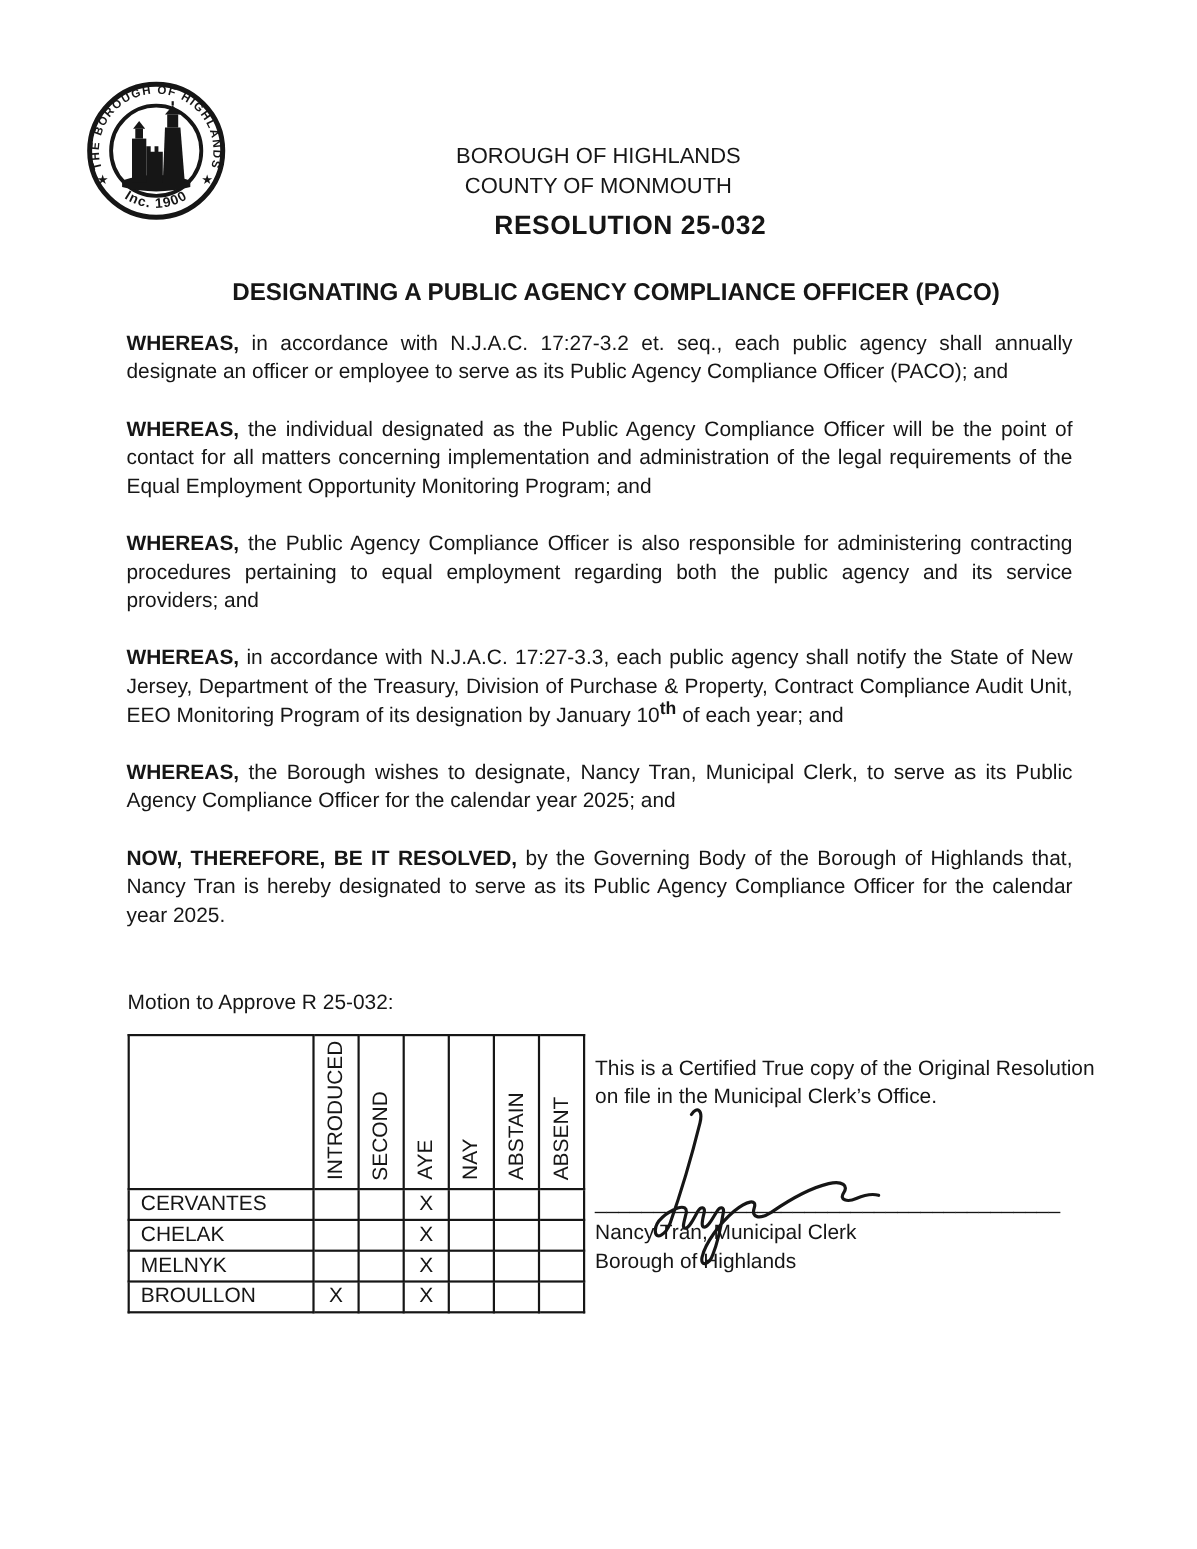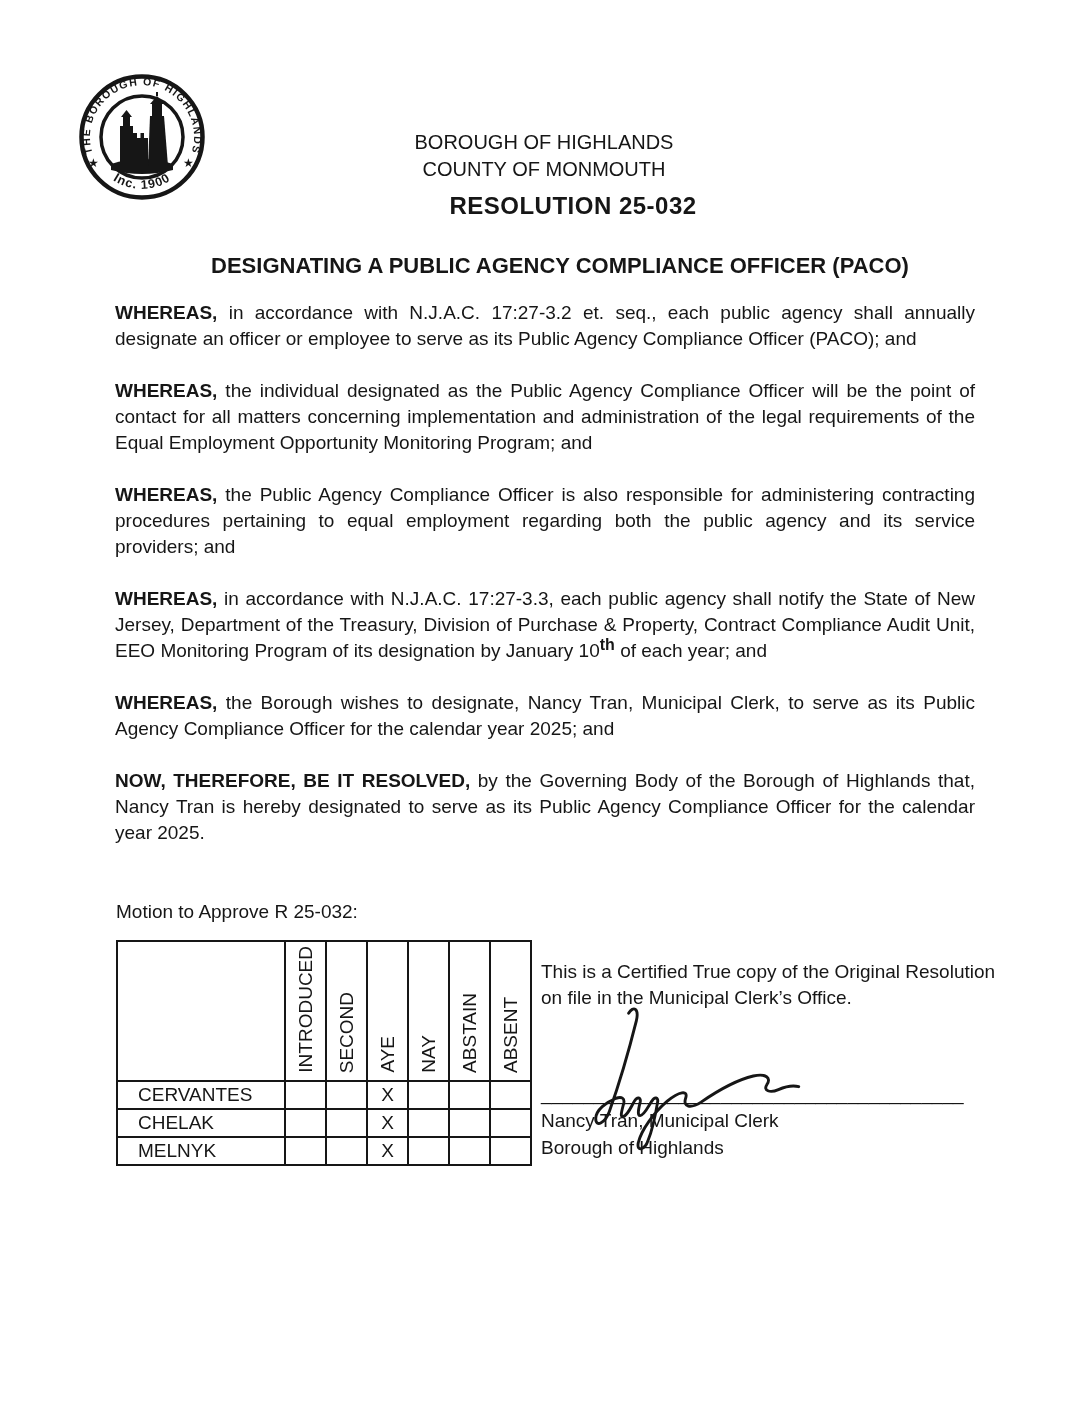--- a/index.html
+++ b/index.html
@@ -34,21 +34,21 @@
   .votes{position:absolute;left:116px;top:940px;border-collapse:collapse;
        font-size:19px;color:#161616;}
   .votes th,.votes td{border:2px solid #161616;padding:0;}
   .votes th{height:138px;position:relative;font-weight:normal;}
   th.namecol{width:166px;}
   th.vcol{width:39px;}
   .vlabel{position:absolute;bottom:7px;left:50%;
        transform:translateX(-50%) rotate(180deg);
        writing-mode:vertical-rl;white-space:nowrap;font-size:19px;}
   .votes td{height:26px;}
-  td.name{padding-left:20px;text-align:left;}
+  td.name{padding-left:10px;text-align:left;}
   td.mark{text-align:center;}
   
   .cert{position:absolute;left:541px;top:929px;width:465px;
        font-size:19px;line-height:26px;margin-top:30px;}
   .cert-text{margin:0;}
   .date-line{margin:32px 0 0 0;}
   .date-val{margin-left:30px;}
   .sig-area{position:relative;margin-top:70px;}
   .sig-line{line-height:26px;white-space:nowrap;}
   .sig-name{line-height:27px;}
@@ -163,20 +163,29 @@
     </tr>
     <tr>
       <td class="name">MELNYK</td>
       <td class="mark"></td>
       <td class="mark"></td>
       <td class="mark">X</td>
       <td class="mark"></td>
       <td class="mark"></td>
       <td class="mark"></td>
     </tr>
+    <tr>
+      <td class="name">BROULLON</td>
+      <td class="mark">X</td>
+      <td class="mark"></td>
+      <td class="mark">X</td>
+      <td class="mark"></td>
+      <td class="mark"></td>
+      <td class="mark"></td>
+    </tr>
   </tbody>
     </table>
 
   <div class="cert">
     <p class="cert-text">This is a Certified True copy of the Original Resolution on file in the Municipal Clerk’s Office.</p>
     <div class="sig-area">
       <svg class="signature" viewBox="0 0 300 175" aria-hidden="true">
         <path d="M72 22 C77 14 83 17 80 30 C74 54 62 96 52 124 C48 135 38 141 38 131
                  C38 122 49 114 59 110 C65 108 68 110 67 115 C65 123 63 129 66 129
                  C70 129 74 120 78 113 C81 108 85 109 84 114 C82 122 81 128 84 128

